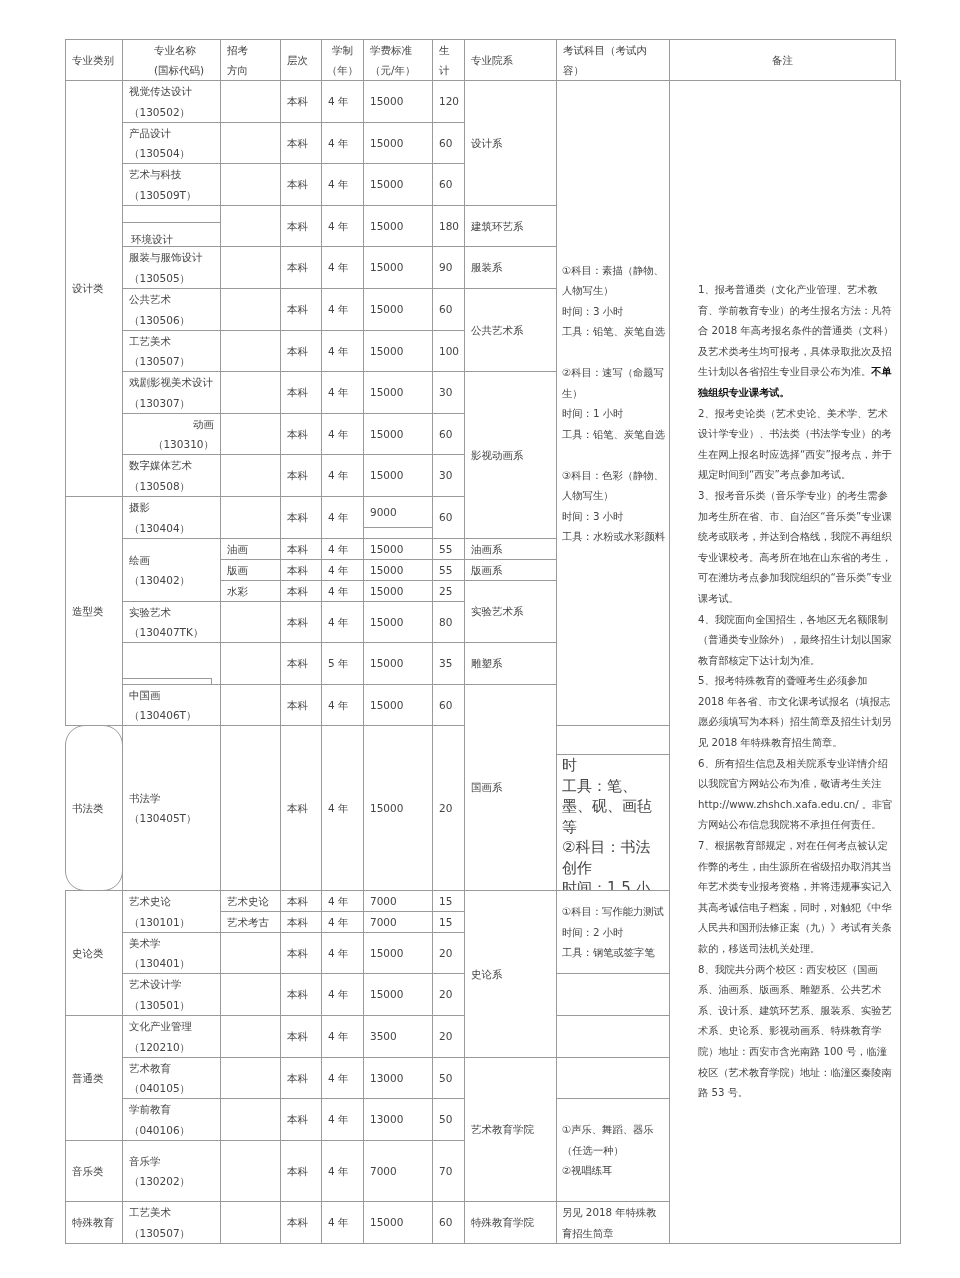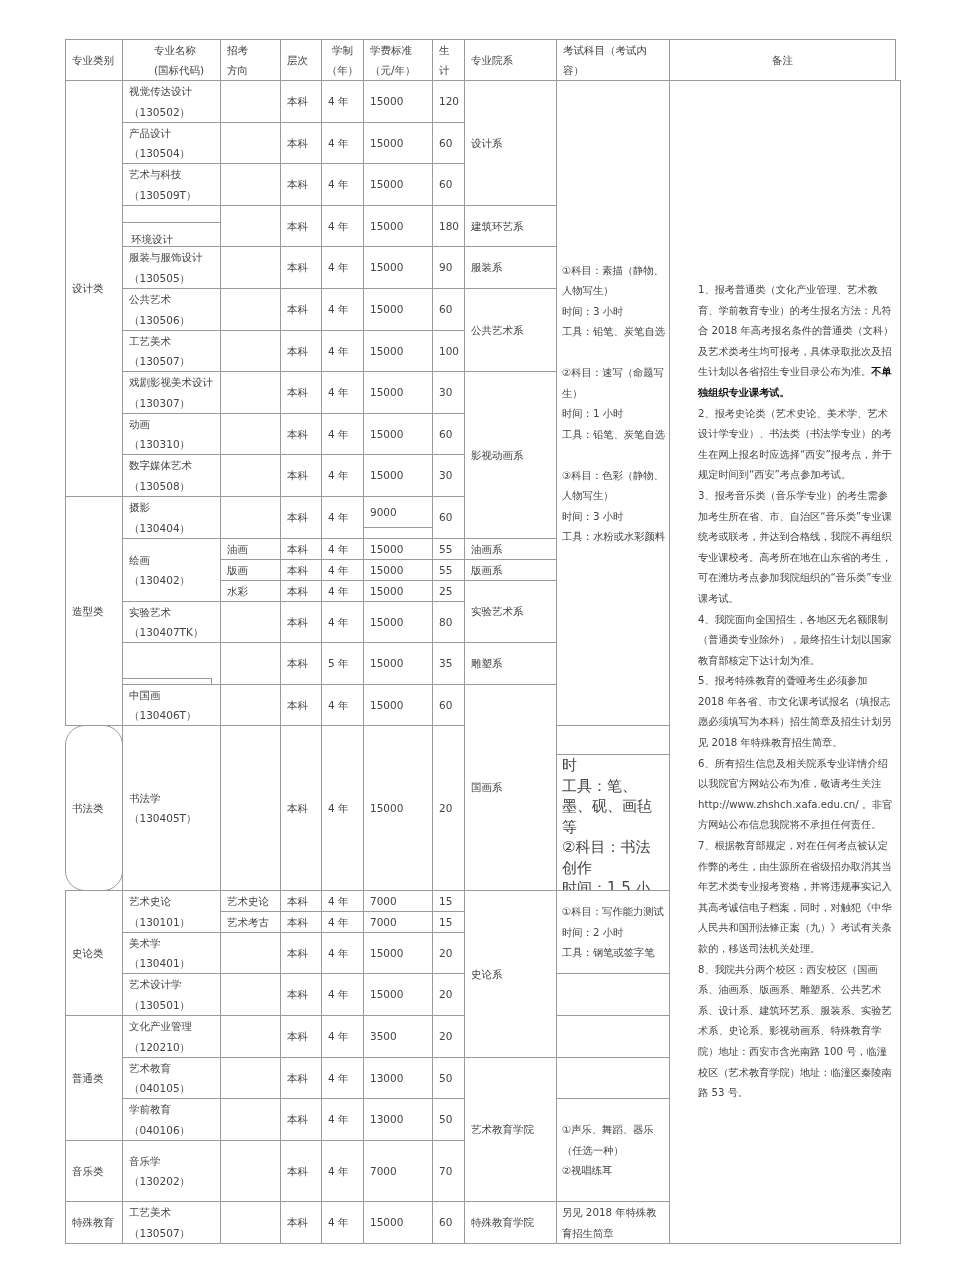--- a/index.html
+++ b/index.html
@@ -117,21 +117,21 @@
         <span class="line">工艺美术</span>
         <span class="line">（130507）</span>
       </div>
     </div>
     <div class="cell" style="left: 122px; width: 99px; top: 371px; height: 43px;">
       <div class="inner">
         <span class="line">戏剧影视美术设计</span>
         <span class="line">（130307）</span>
       </div>
     </div>
-    <div class="cell" style="left: 122px; width: 99px; top: 413px; height: 42px;">
+    <div class="cell" style="left: 122px; width: 99px; top: 413px; height: 42px; text-align: right;">
       <div class="inner">
         <span class="line">动画</span>
         <span class="line">（130310）</span>
       </div>
     </div>
     <div class="cell" style="left: 122px; width: 99px; top: 454px; height: 43px;">
       <div class="inner">
         <span class="line">数字媒体艺术</span>
         <span class="line">（130508）</span>
       </div>

